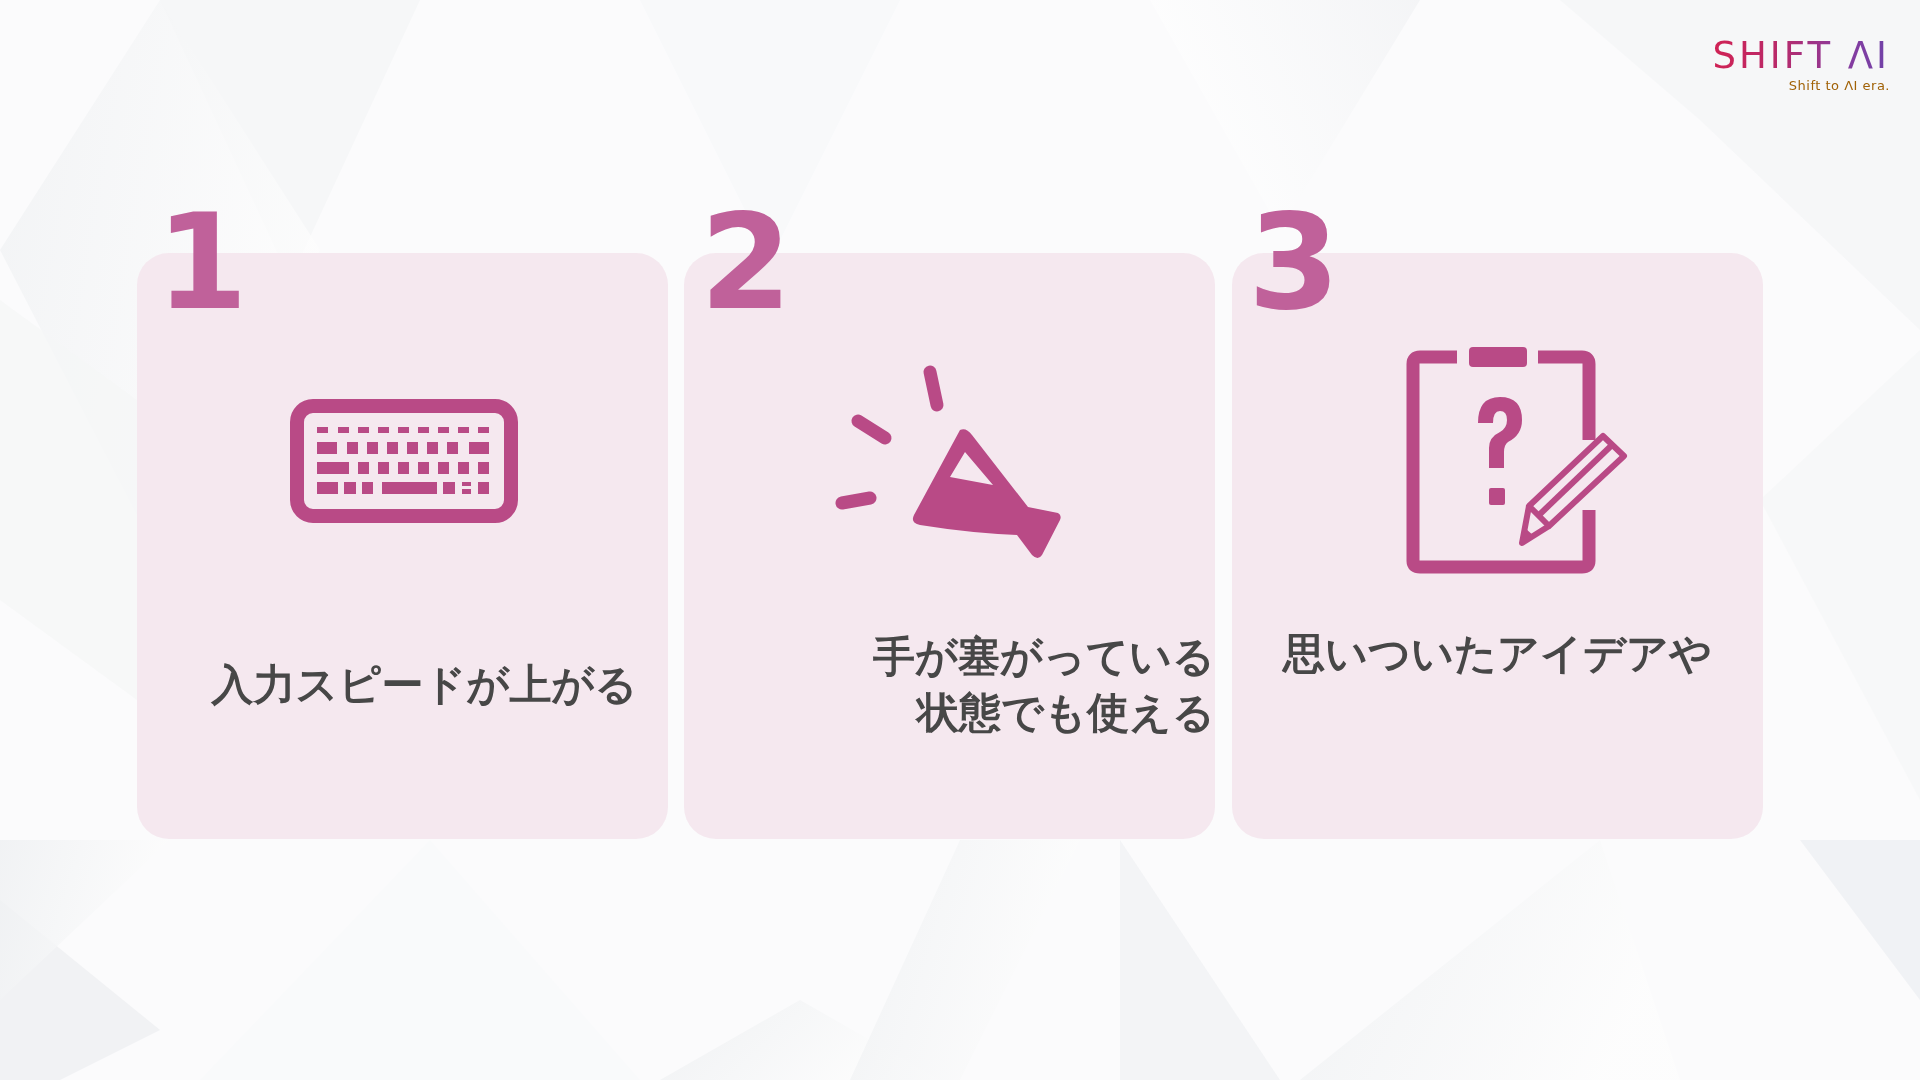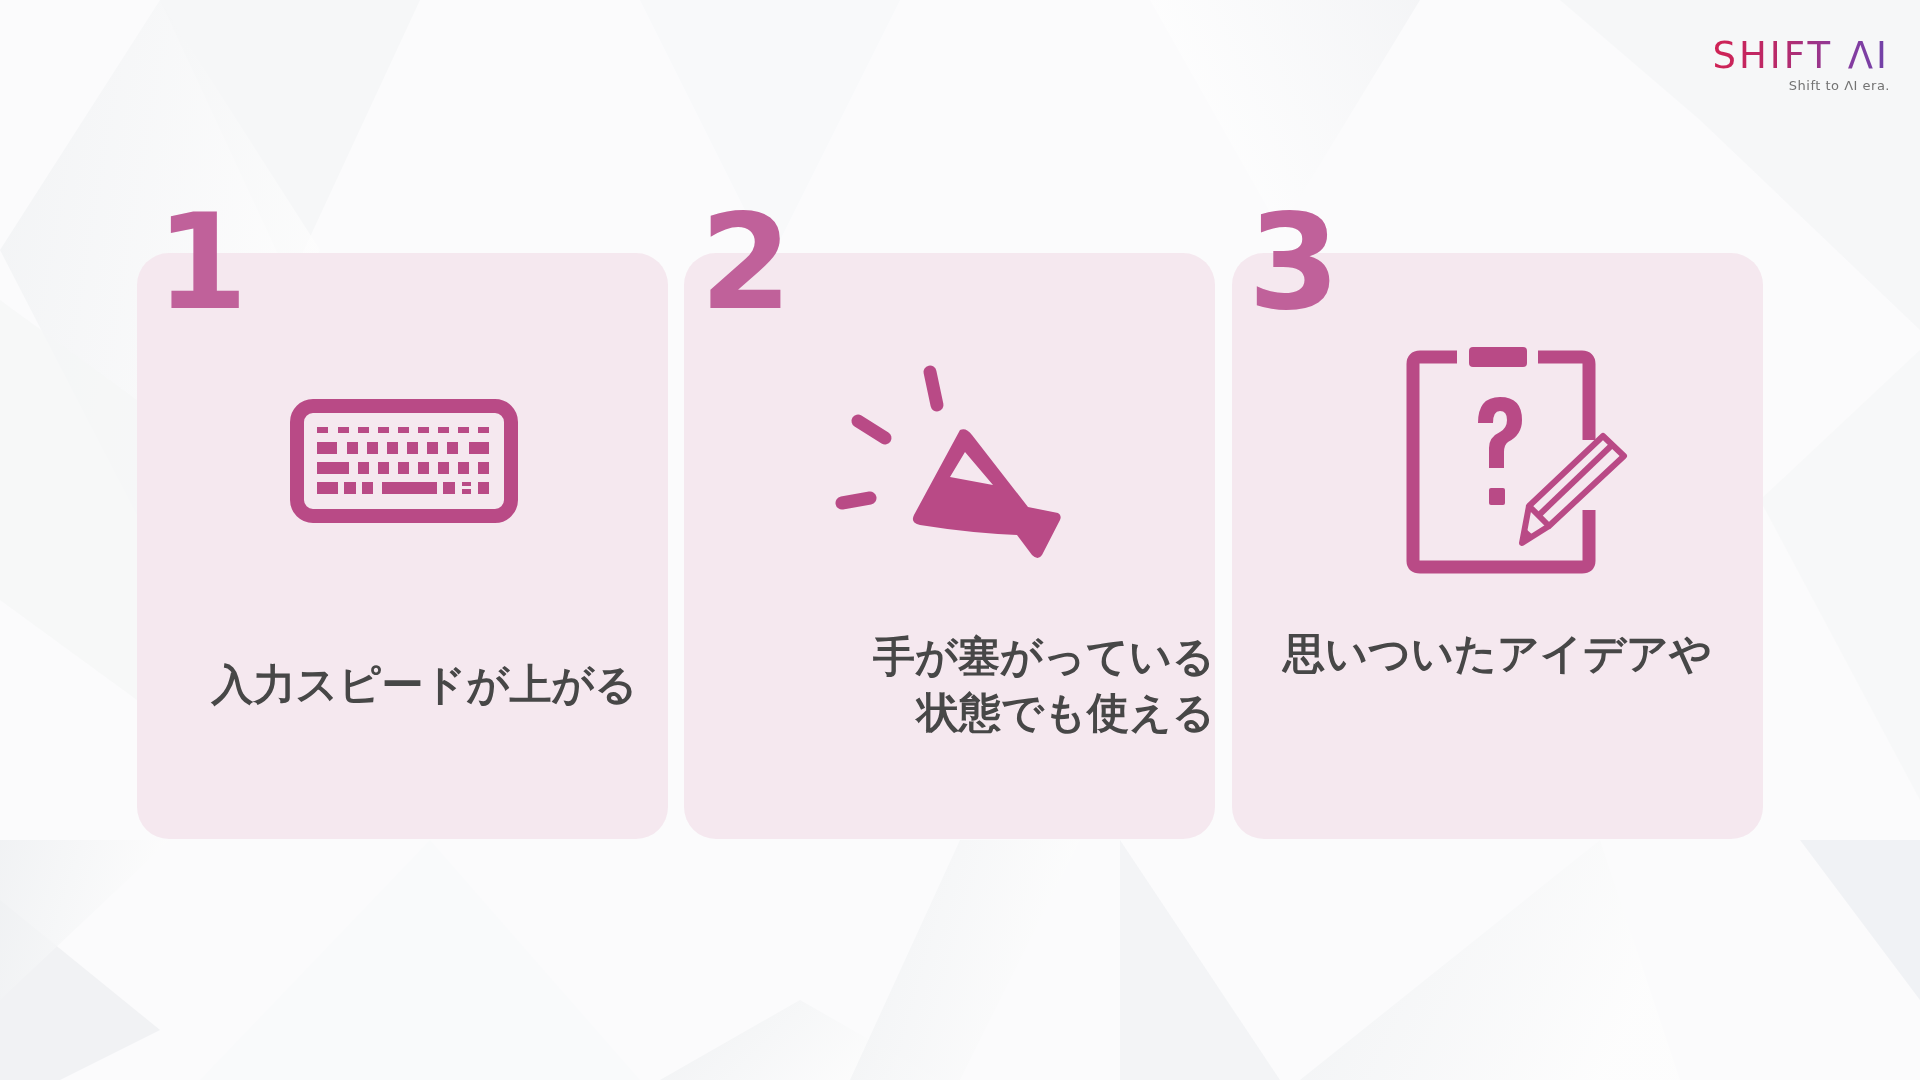--- a/index.html
+++ b/index.html
@@ -11,21 +11,21 @@
   .bg { position:absolute; inset:0; z-index:0; }
   .logo { position:absolute; left:1690px; top:36px; width:200px; text-align:right; z-index:2; }
   .logo-main {
     font-family:"DejaVu Sans", sans-serif;
     font-size:37px; letter-spacing:3px; line-height:40px; font-weight:400;
     background:linear-gradient(90deg,#d81f4d 0%,#b82a6a 45%,#8a3b9e 75%,#6f42a8 100%);
     -webkit-background-clip:text; background-clip:text; color:transparent;
   }
   .logo-tag {
     font-family:"DejaVu Sans", sans-serif;
-    font-size:13px; color:#737373; margin-top:2px; letter-spacing:0.5px;
+    font-size:13px; color:#a16207; margin-top:2px; letter-spacing:0.5px;
   }
   .card {
     position:absolute; top:253px; width:531px; height:586px;
     background:#f5e8ef; border-radius:32px; z-index:1;
   }
   .num {
     position:absolute; top:196px; z-index:2;
     font-family:"DejaVu Sans", sans-serif; font-weight:700;
     font-size:132px; line-height:132px; color:#c0619a;
   }

